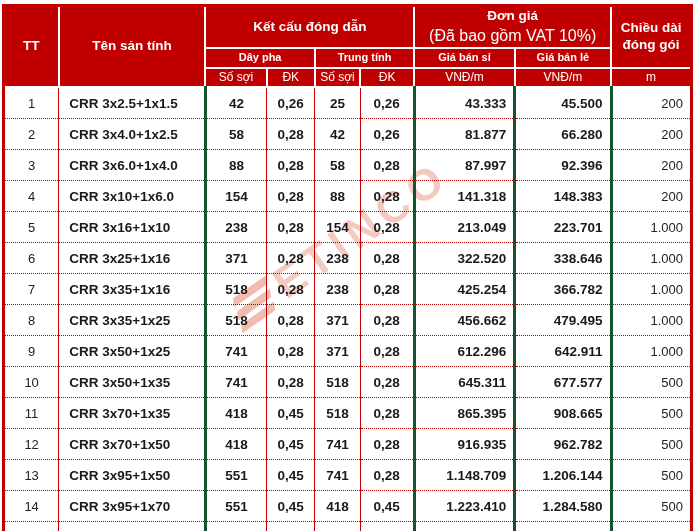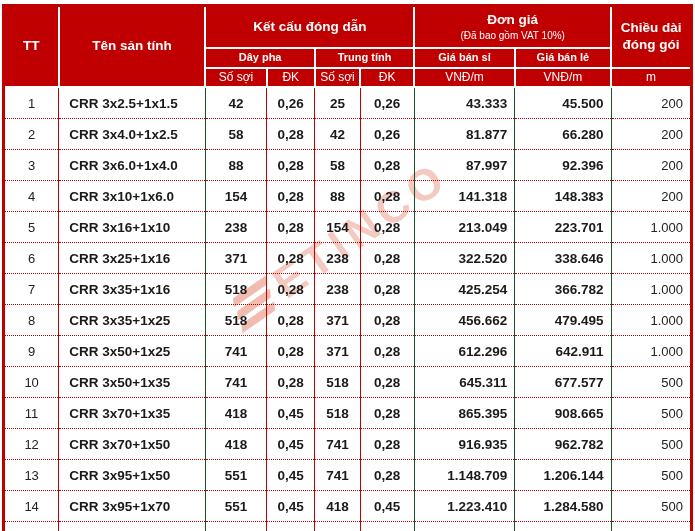--- a/index.html
+++ b/index.html
@@ -36,30 +36,30 @@
   }
   
   th {
     background:#c00000; color:#ffffff; border:2px solid #ffffff;
     font-size:13.5px; font-weight:bold; text-align:center; vertical-align:middle;
     padding:1px 2px; line-height:1.25;
   }
   tr.h1 th { height:38px; }
   tr.h2 th { height:16px; font-size:11px; }
   tr.h3 th { height:15px; font-size:12px; font-weight:normal;margin-top:12px; }
-  th .sub { display:block; font-weight:normal; font-size:10px; margin-top:1px; }
+  th .sub { display:block; font-weight:normal; font-size:16px; margin-top:1px; }
   
   td {
     border-right:1px solid #c00000; border-left:1px solid #c00000;
     border-bottom:1px dotted #b40000;
     height:30px; vertical-align:middle;
     font-size:13.5px; font-weight:bold; color:#1a1a1a;
     background:transparent; padding:0 4px; overflow:hidden;
   }
-  td.br2 { border-right:1px solid #14532d; }
+  td.br2 { border-right:3px solid #14532d; }
   td.c { text-align:center; }
   td.l { text-align:left; padding-left:10px; }
   td.r { text-align:right; padding-right:7px; }
   td.plain { font-weight:normal; font-size:13px; color:#222222; }
   tr.filler td { height:9px; border-bottom:none; }
 </style>
 </head>
 <body>
 
 <div class="sheet">

